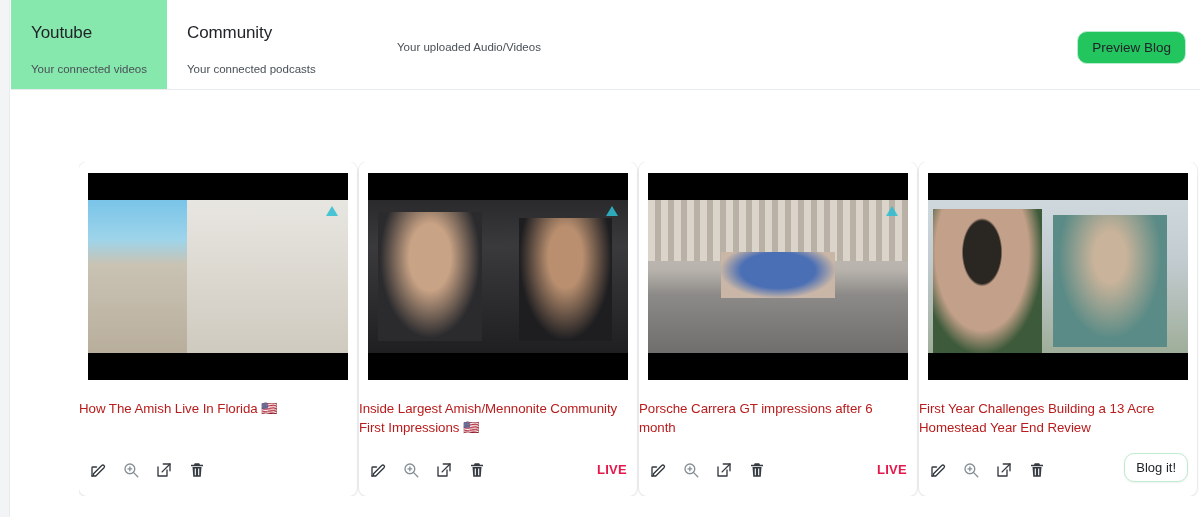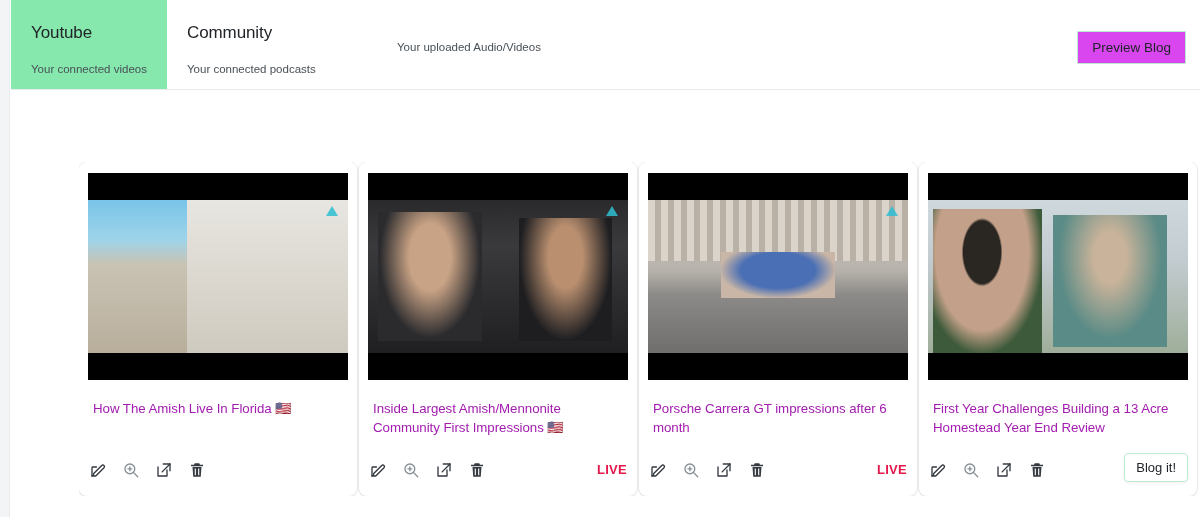--- a/index.html
+++ b/index.html
@@ -43,21 +43,21 @@
   }
   .tab-sub {
     font-size: 11.5px; color: #495057; line-height: 16px; margin-top: 17px;
     white-space: nowrap;
   }
 
   .preview-blog-btn {
     position: absolute; right: 14px; top: 31px;
     height: 33px; padding: 0 14px;
     display: flex; align-items: center; justify-content: center;
-    background: #d946ef; border: 1px solid #b9ecce; border-radius: 1px;
+    background: #22c55e; border: 1px solid #b9ecce; border-radius: 10px;
     font-size: 13.5px; color: #212529; cursor: pointer; white-space: nowrap;
   }
 
   
   .toolbar {
     position: absolute; left: 11px; top: 90px; width: 1189px; height: 72px;
     background: #ffffff;
   }
   .refresh-btn {
     position: absolute; right: 14px; top: 19px;
@@ -123,22 +123,22 @@
   .sc3::after{content:"";position:absolute;left:28%;top:34%;width:44%;height:30%;
       background:radial-gradient(ellipse at 50% 40%,#4b6fb5 0 46%,#c9b6a6 72%);}
   .sc4 { background:
       linear-gradient(180deg,#cfd8dc 0%,#c2cbd0 40%,#9fae9a 100%); }
   .sc4::before{content:"";position:absolute;left:2%;top:6%;width:42%;height:94%;
       background:radial-gradient(ellipse at 45% 30%,#2a2622 0 22%,#c3a089 24% 55%,#3d5a3a 72%);}
   .sc4::after{content:"";position:absolute;right:8%;top:10%;width:44%;height:86%;
       background:radial-gradient(ellipse at 50% 32%,#c9b39a 0 20%,#5a8b86 64%);}
 
   .card-title {
-    margin: 20px 10px 0 14px;
-    font-size: 13.3px; line-height: 18.5px; color: #a21caf;
+    margin: 20px 10px 0 0;
+    font-size: 13.3px; line-height: 18.5px; color: #b91c1c;
     letter-spacing: -.05px;
   }
 
   .actions {
     position: absolute; left: 10px; bottom: 17px;
     display: flex; align-items: center; gap: 15px;
   }
   .icon-btn {
     width: 18px; height: 18px; display: block; cursor: pointer;
     color: #343a40;
@@ -148,21 +148,21 @@
 
   .live-badge {
     position: absolute; right: 10px; bottom: 19px;
     font-size: 13px; font-weight: bold; color: #e5174b; letter-spacing: .3px;
   }
 
   .blog-it-btn {
     position: absolute; right: 9px; bottom: 14px;
     height: 29px; padding: 0 11px;
     display: flex; align-items: center; justify-content: center;
-    background: #ffffff; border: 1px solid #bdeccf; border-radius: 4px;
+    background: #ffffff; border: 1px solid #bdeccf; border-radius: 10px;
     font-size: 13px; color: #212529; cursor: pointer; white-space: nowrap;
     box-shadow: 0 1px 2px rgba(16,24,40,.06);
   }
 </style>
 </head>
 <body>
 
 <div class="page">
 
   <div class="gutter-left"></div>

